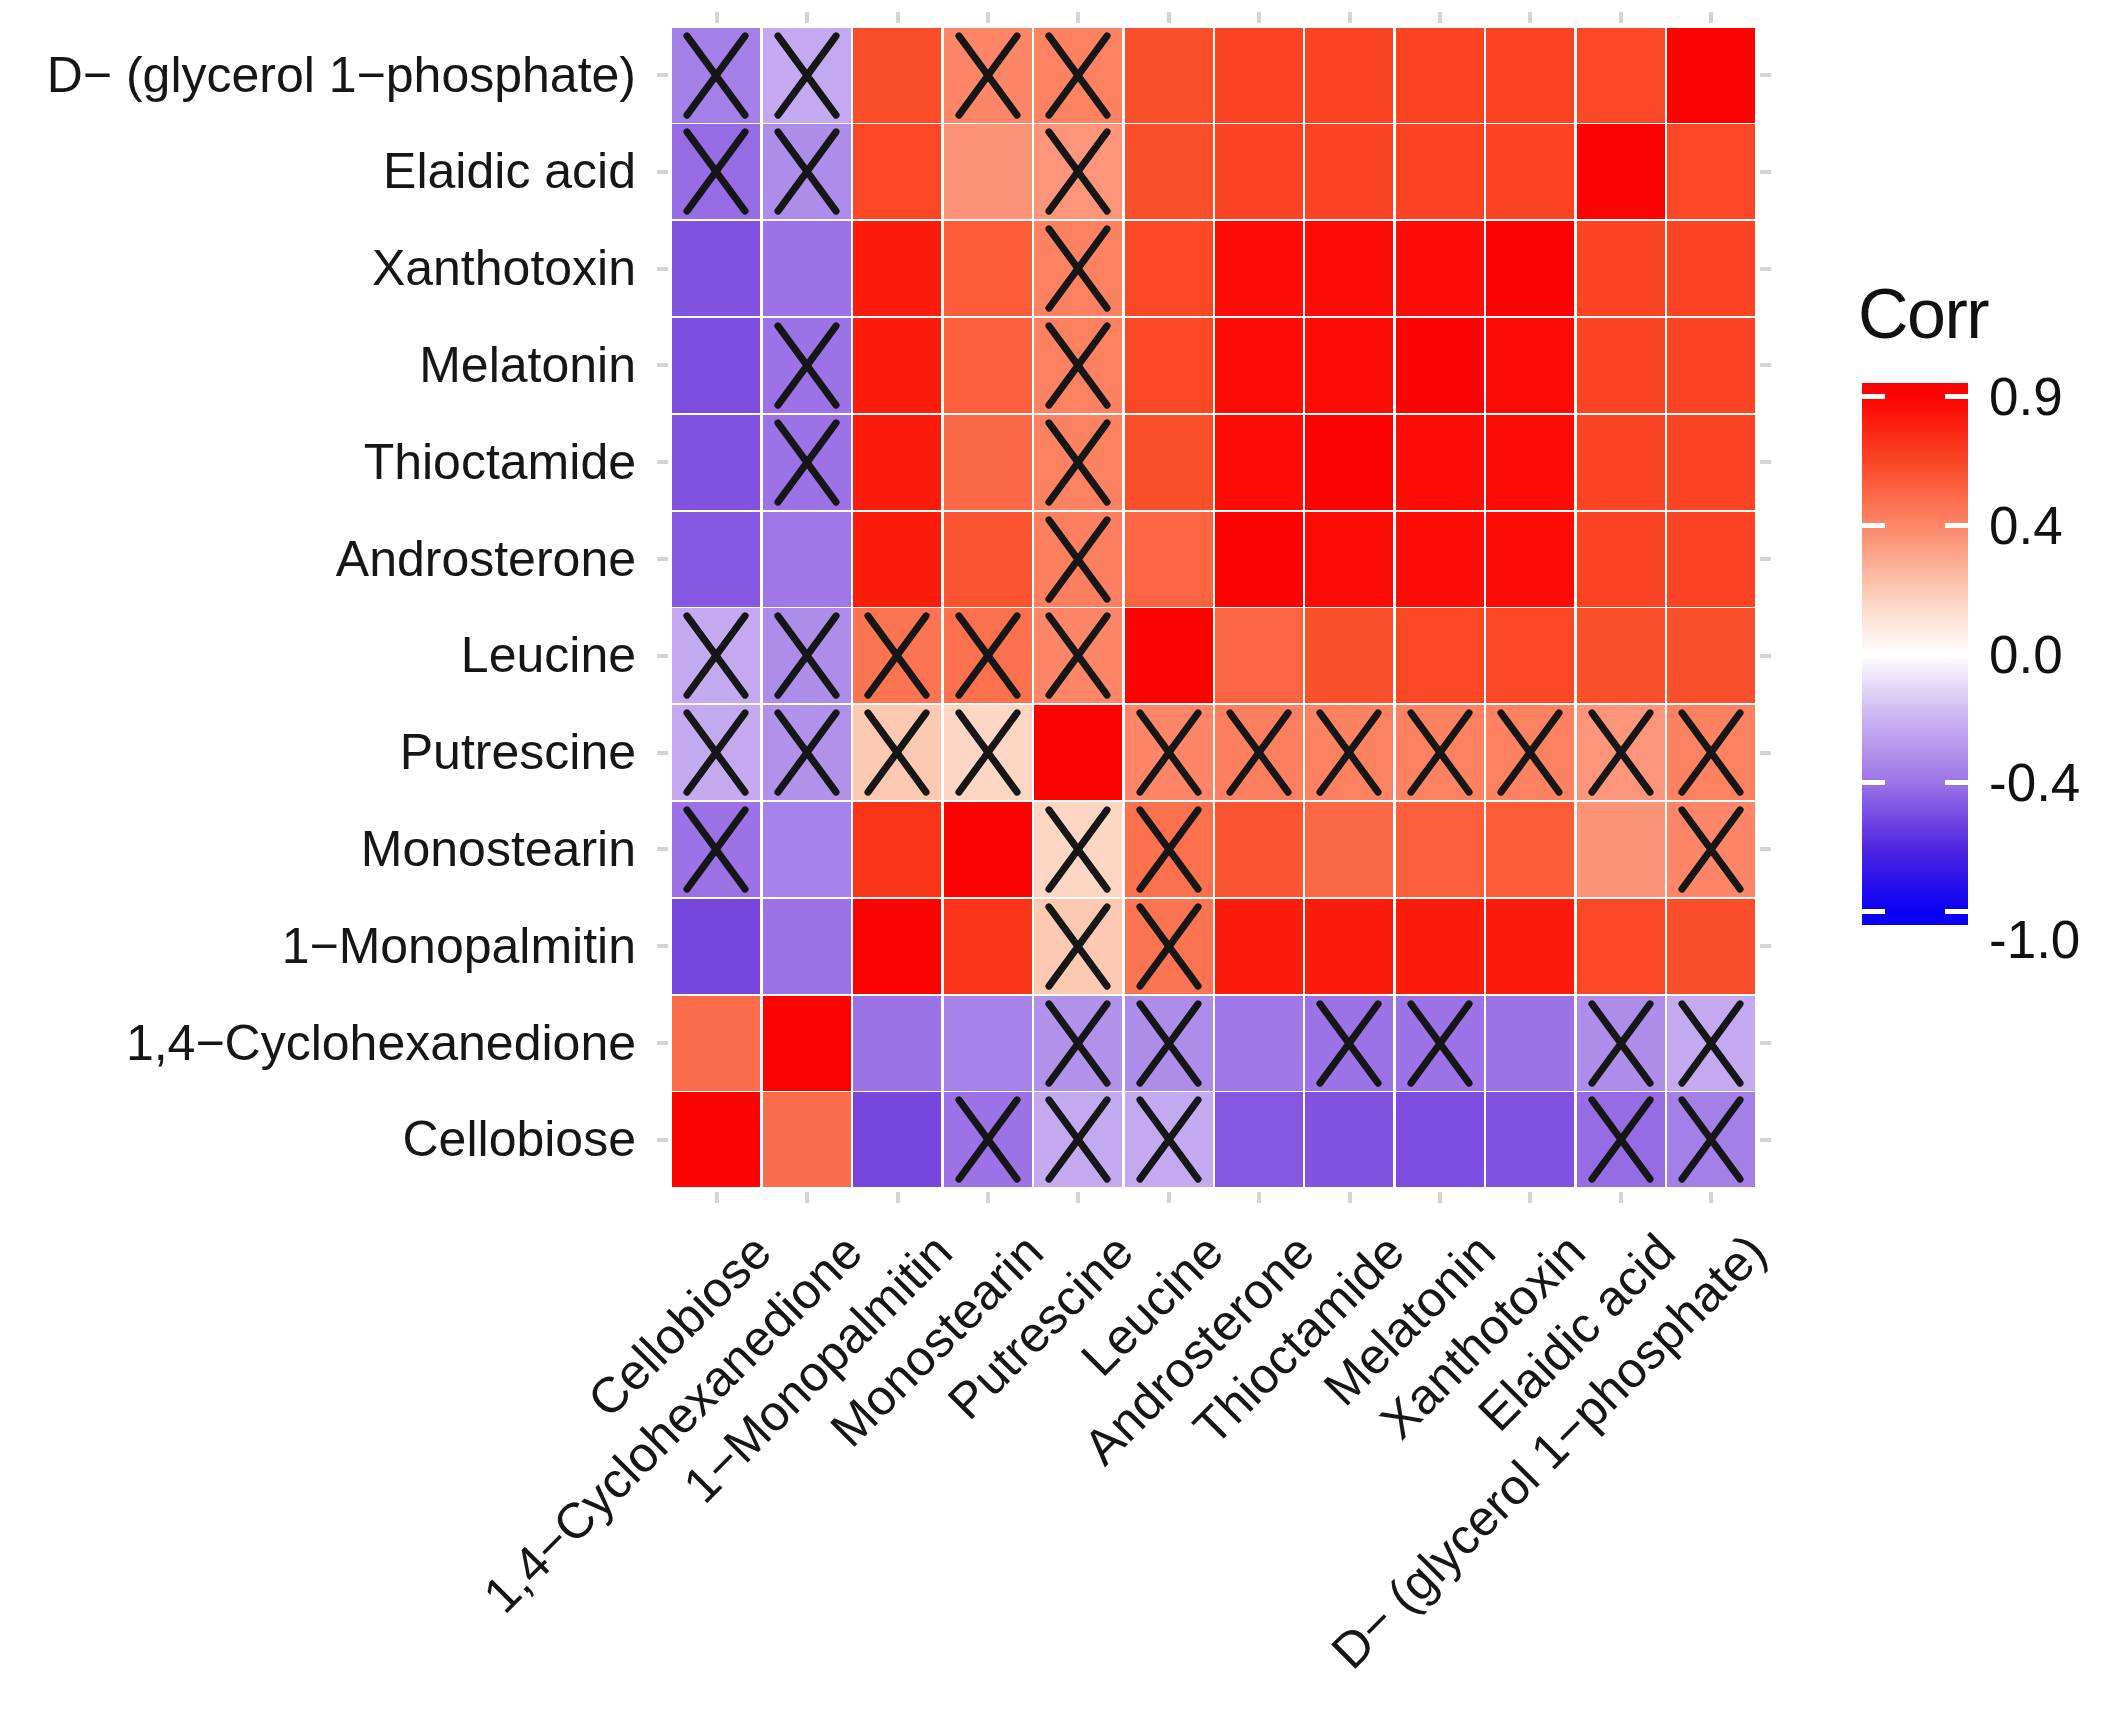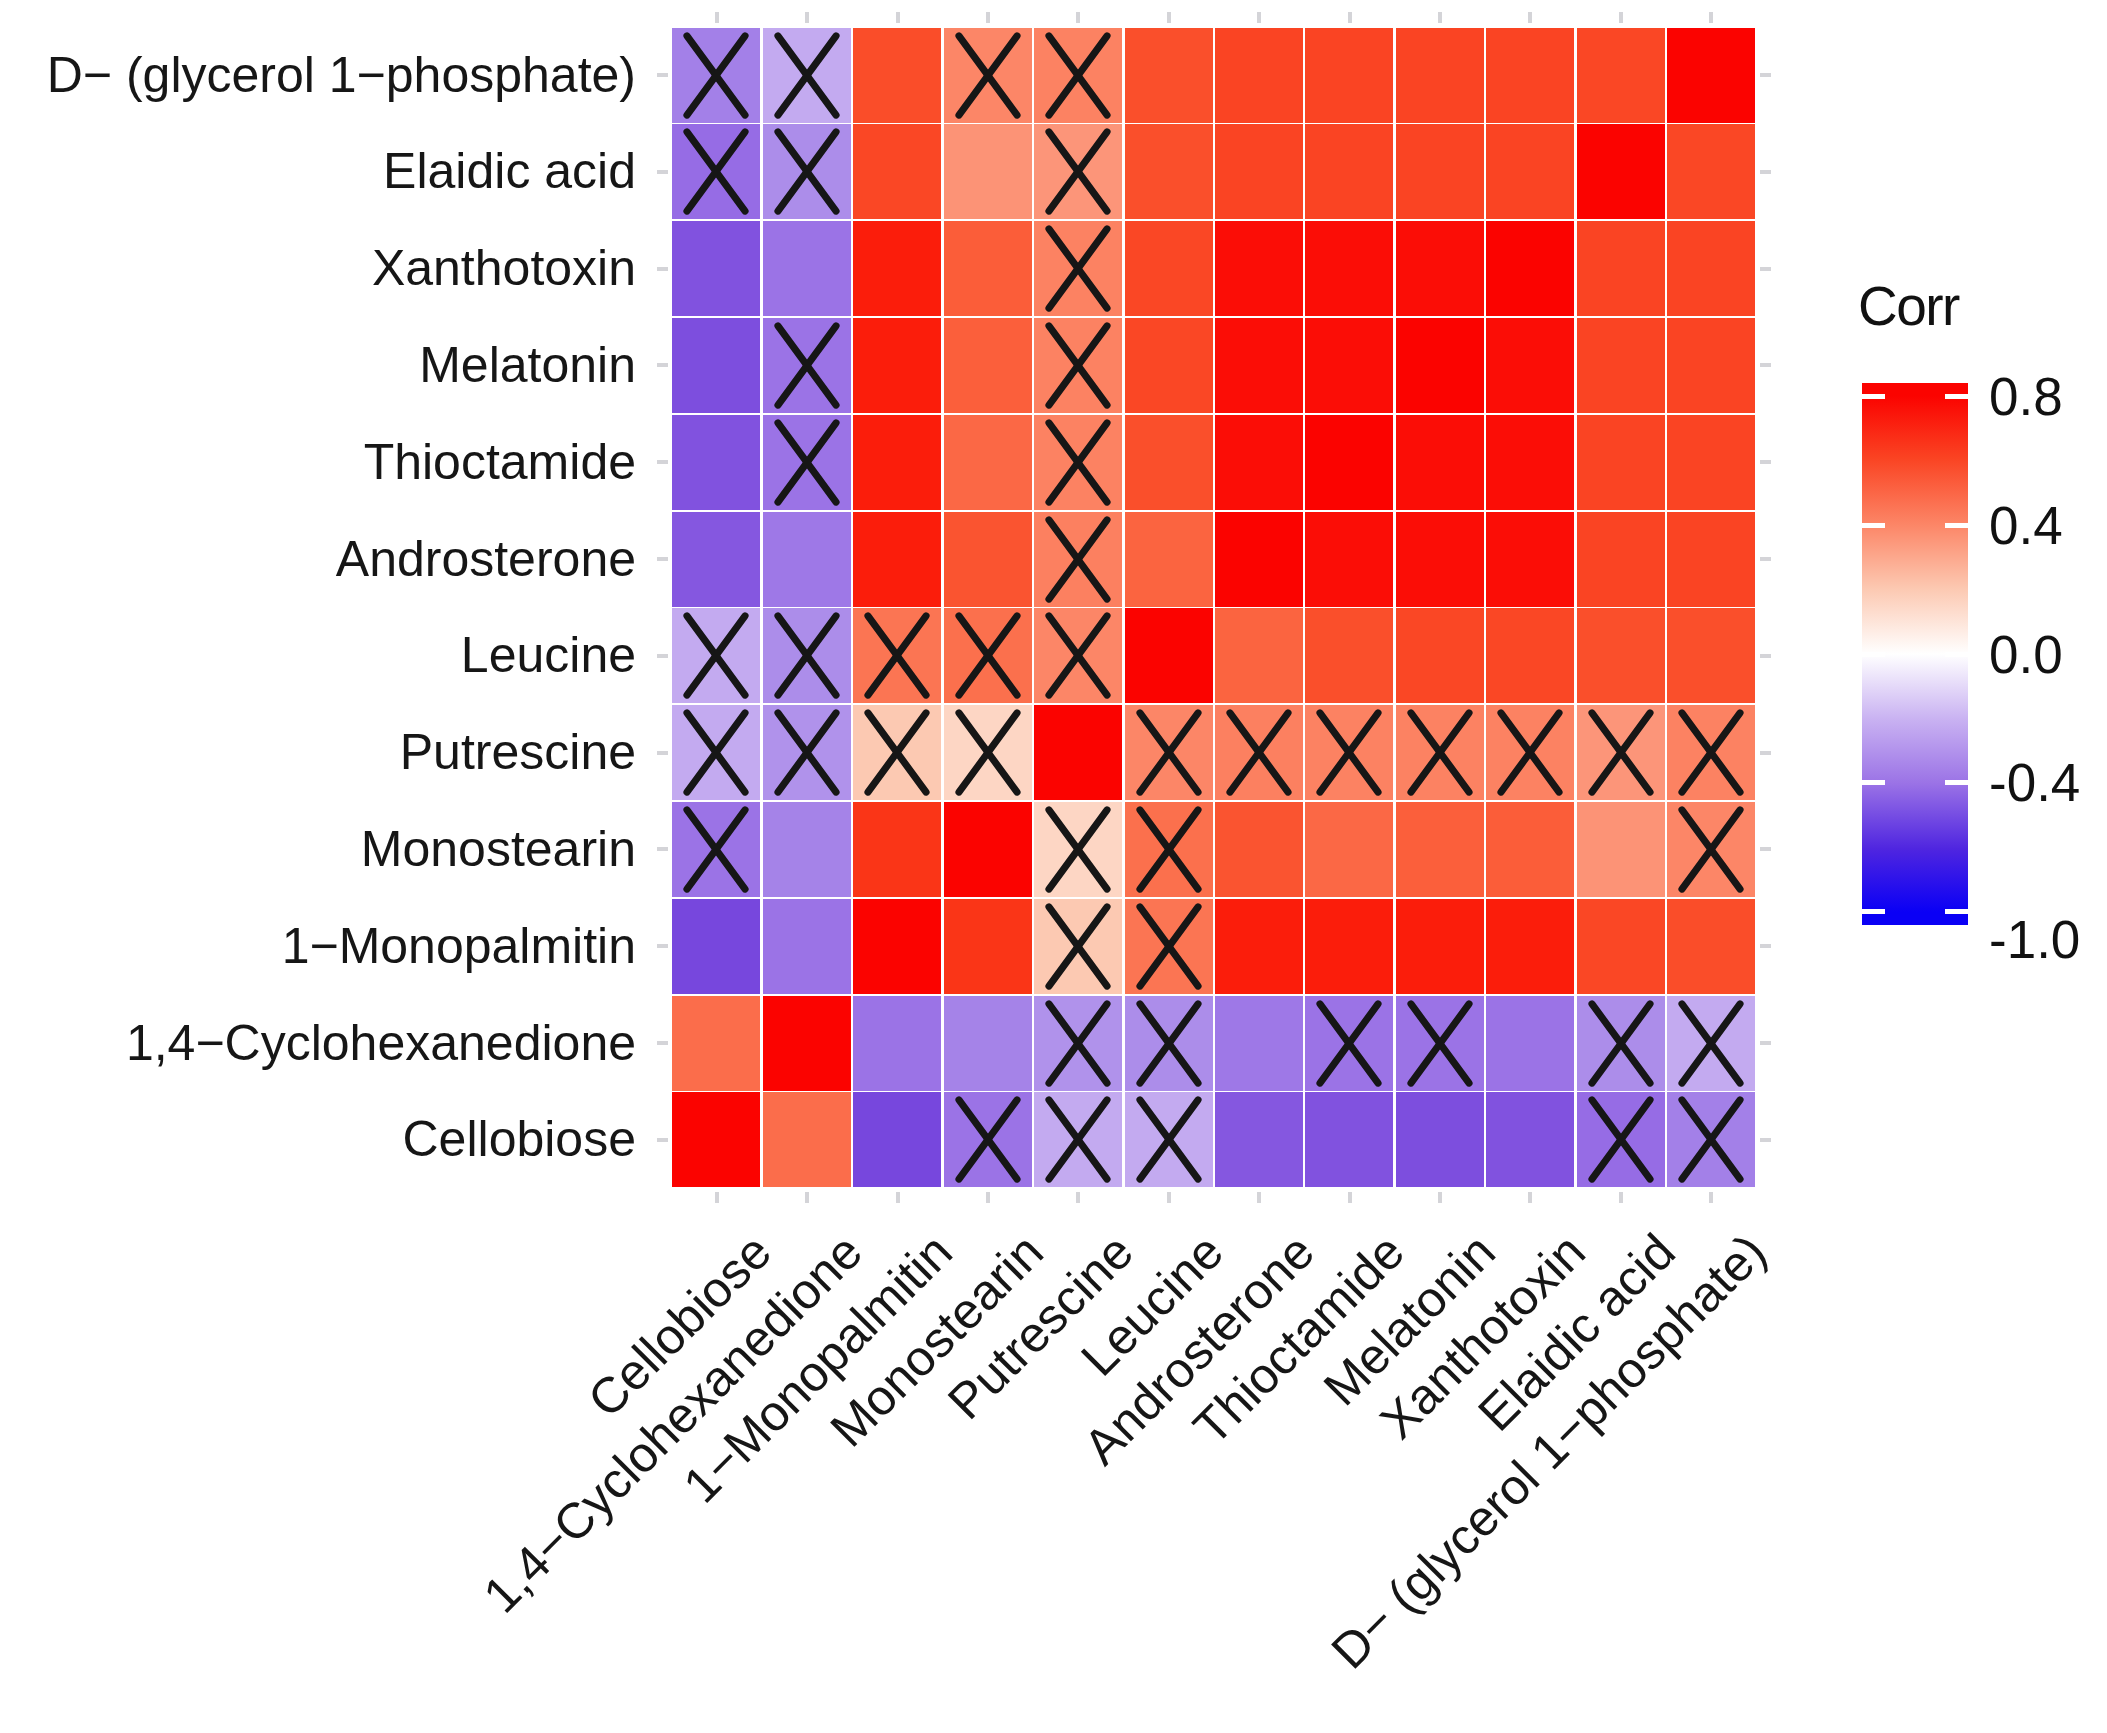--- a/index.html
+++ b/index.html
@@ -6,21 +6,21 @@
   body{width:2108px;height:1734px;font-family:"Liberation Sans", sans-serif;overflow:hidden;}
   .fig{position:relative;width:2108px;height:1734px;background:#ffffff;}
   .cell{position:absolute;}
   .cell svg{position:absolute;left:0;top:0;width:100%;height:100%;display:block;}
   .ylab{position:absolute;left:0;width:636px;height:61px;line-height:61px;
         text-align:right;font-size:50px;color:#161616;white-space:nowrap;}
   .xlab{position:absolute;width:720px;height:55px;line-height:55px;text-align:right;
         font-size:50px;color:#161616;white-space:nowrap;
         transform:rotate(-45deg);transform-origin:100% 0%;}
   .tick{position:absolute;background:#d4d4d8;}
-  .legend-title{position:absolute;left:1858px;top:274px;font-size:55px;color:#111;
+  .legend-title{position:absolute;left:1858px;top:274px;font-size:70px;color:#111;
         letter-spacing:-1.5px;text-align:center;}
   .legend-bar{position:absolute;left:1862px;top:383px;width:106px;height:542px;
         background:linear-gradient(to top,
           #0a00f5 0%, #0a00f5 2.4%, #4f25e0 14%, #9b73e6 26.2%, #c9b2f2 38%,
           #ffffff 50%, #fcc9b2 62%, #fc8667 73.8%, #fa4423 86%,
           #fb0300 97.6%, #fb0300 100%);}
   .legend-lab{position:absolute;left:1989px;width:119px;height:61px;line-height:61px;
         font-size:53px;color:#111;text-align:left;}
   .legend-dash{position:absolute;width:23px;height:4.5px;background:#ffffff;}
 </style>
@@ -479,21 +479,21 @@
       <div class="tick" style="left: 1760px; top: 1041px; width: 10.6px; height: 3.8px;"></div>
       <div class="tick" style="left: 1709px; top: 12px; width: 3.8px; height: 10.6px;"></div>
       <div class="tick" style="left: 1709px; top: 1192px; width: 3.8px; height: 10.6px;"></div>
       <div class="tick" style="left: 657px; top: 1138px; width: 10.6px; height: 3.8px;"></div>
       <div class="tick" style="left: 1760px; top: 1138px; width: 10.6px; height: 3.8px;"></div>
     </div>
   <div>
     <div class="legend-title">Corr</div>
     <div class="legend-bar"></div>
     <div id="legendTicks">
-        <div class="legend-lab" style="top: 366px;">0.8</div>
+        <div class="legend-lab" style="top: 366px;">0.9</div>
         <div class="legend-dash" style="left: 1862px; top: 394px;"></div>
         <div class="legend-dash" style="left: 1945px; top: 394px;"></div>
         <div class="legend-lab" style="top: 495px;">0.4</div>
         <div class="legend-dash" style="left: 1862px; top: 523px;"></div>
         <div class="legend-dash" style="left: 1945px; top: 523px;"></div>
         <div class="legend-lab" style="top: 624px;">0.0</div>
         <div class="legend-dash" style="left: 1862px; top: 652px;"></div>
         <div class="legend-dash" style="left: 1945px; top: 652px;"></div>
         <div class="legend-lab" style="top: 752px;">-0.4</div>
         <div class="legend-dash" style="left: 1862px; top: 780px;"></div>

